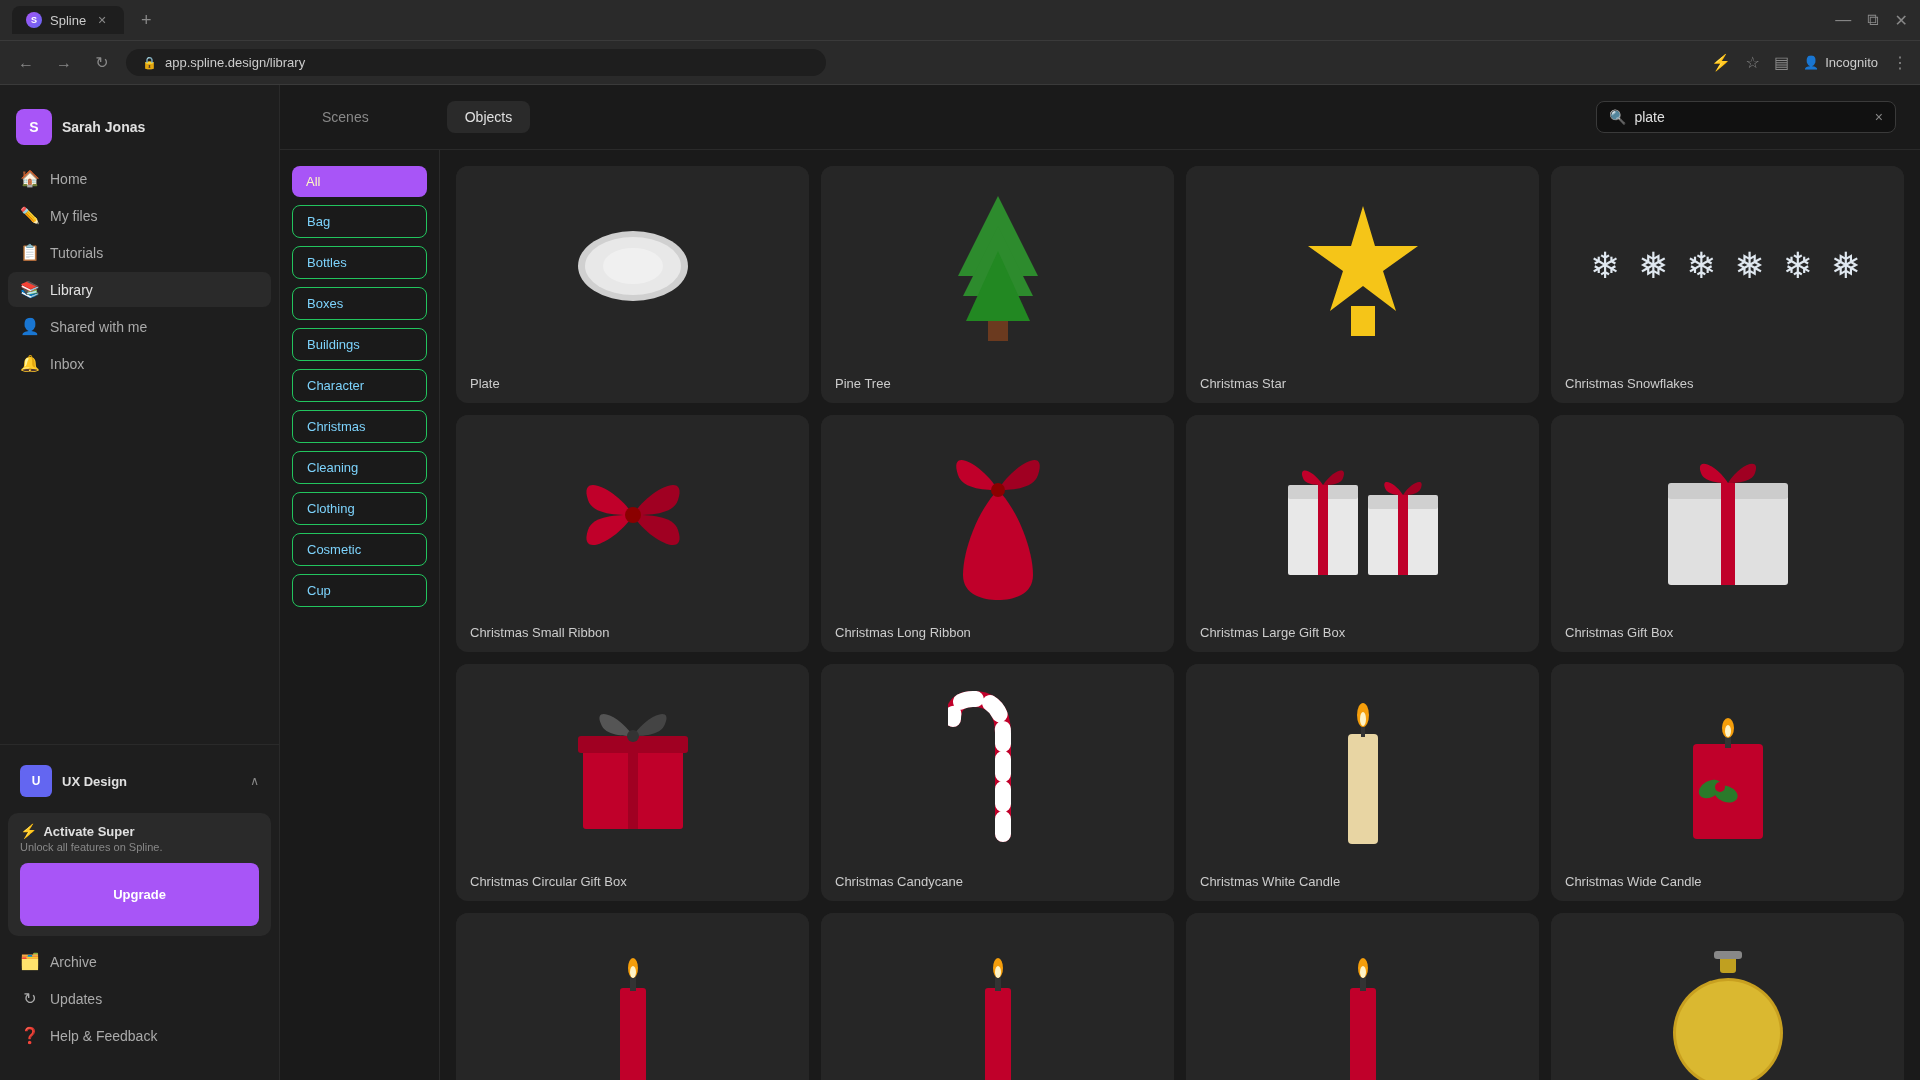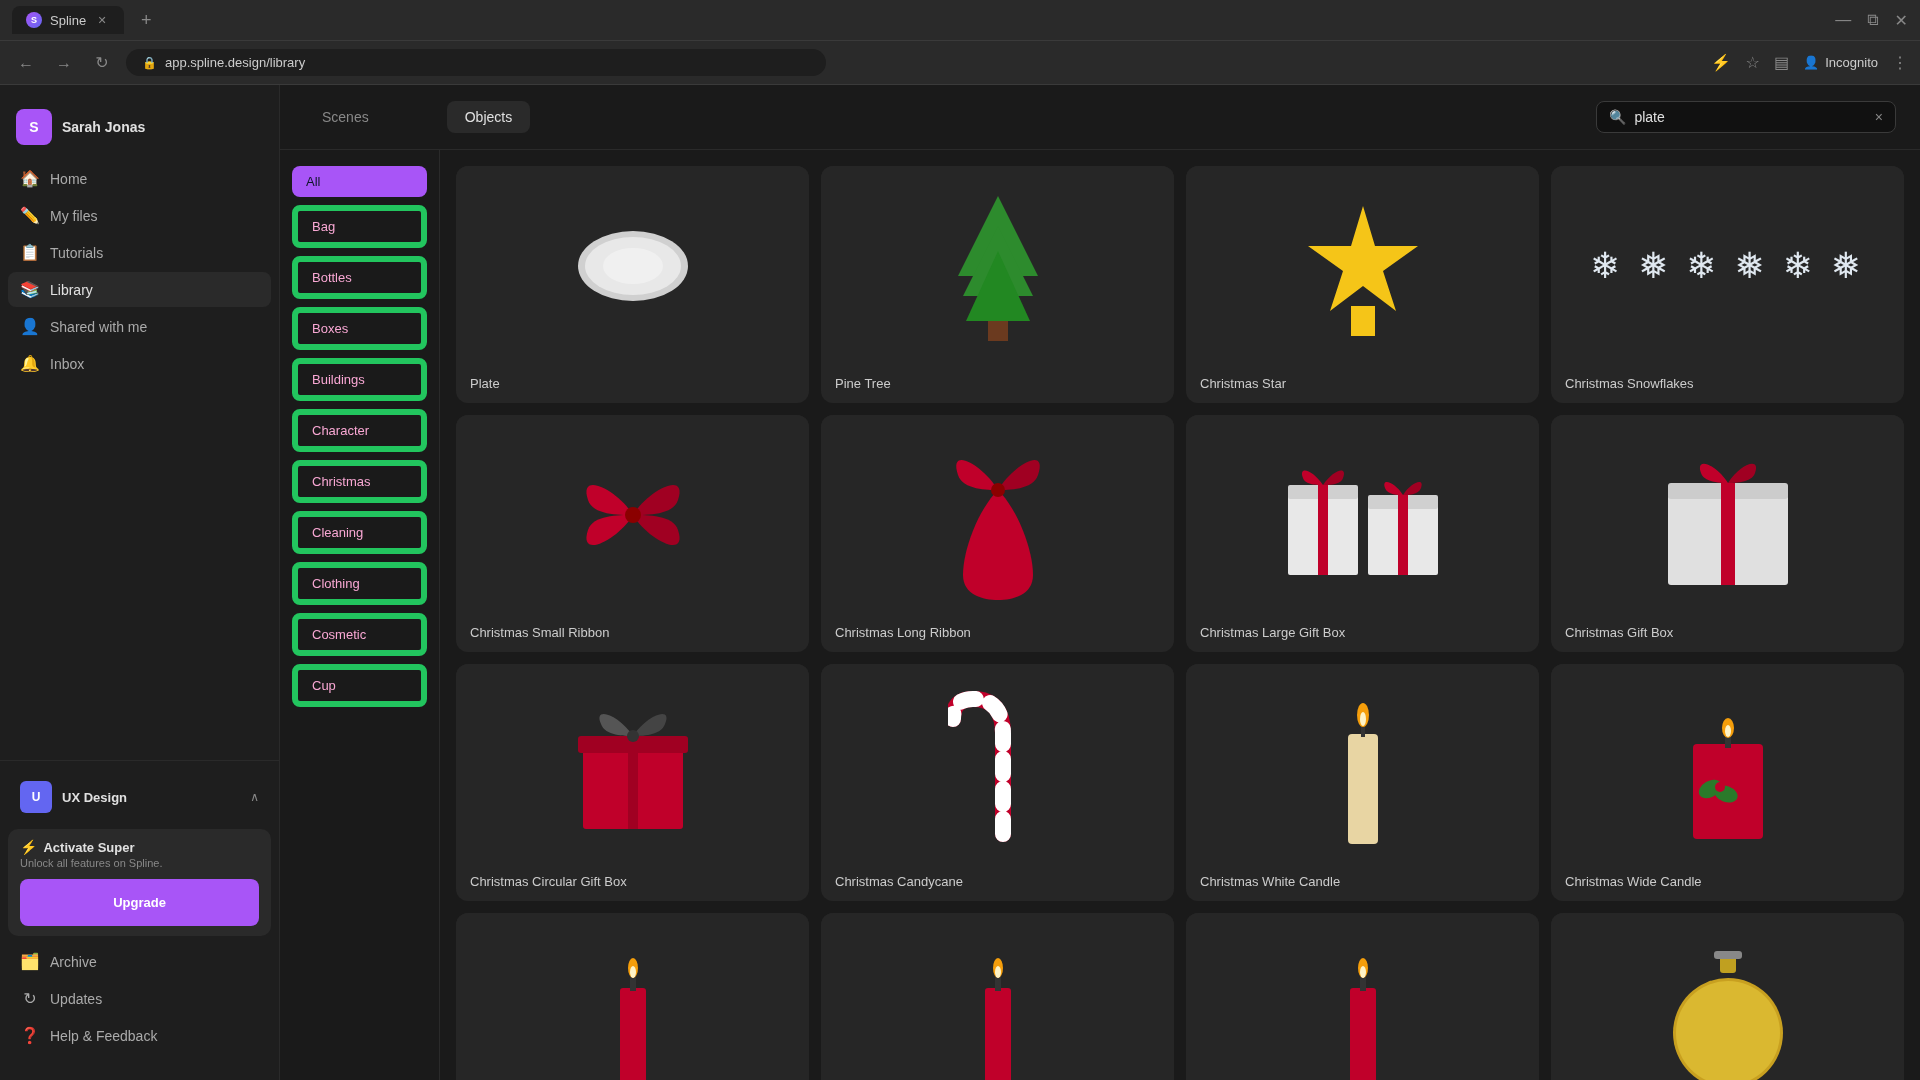--- a/index.html
+++ b/index.html
@@ -223,21 +223,21 @@
       font-size: 11px;
       color: #888;
       margin-bottom: 10px;
     }
     .upgrade-btn {
       width: 100%;
       background: #a855f7;
       color: white;
       border: none;
       border-radius: 8px;
-      padding: 16px;
+      padding: 24px;
       font-size: 13px;
       font-weight: 600;
       cursor: pointer;
     }
 
     .bottom-nav-items {
       display: flex;
       flex-direction: column;
       gap: 2px;
       margin-top: 8px;
@@ -326,26 +326,26 @@
       padding: 8px 14px;
       border-radius: 8px;
       font-size: 13px;
       cursor: pointer;
       border: none;
       text-align: left;
       font-weight: 500;
     }
     .category-btn.active {
       background: #a855f7;
-      color: #0f172a;
+      color: #fef9c3;
     }
     .category-btn.inactive {
       background: transparent;
-      color: #f9a8d4;
-      border: 6px solid #22c55e;
+      color: #7dd3fc;
+      border: 1px solid #22c55e;
     }
 
     
     .grid-area {
       flex: 1;
       overflow-y: auto;
       padding: 16px;
     }
     .items-grid {
       display: grid;

